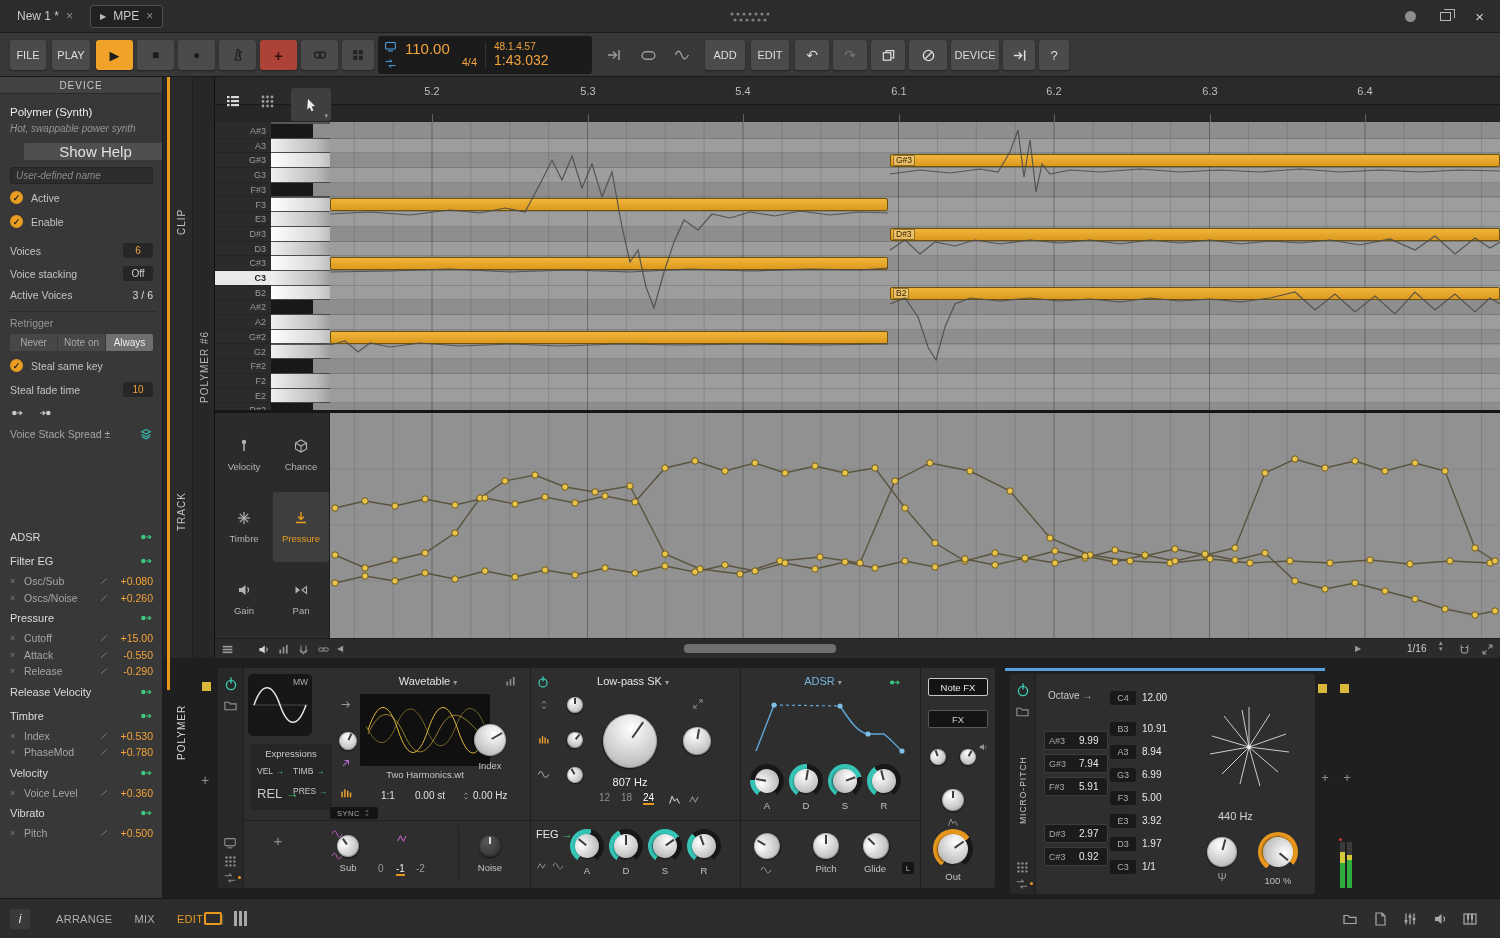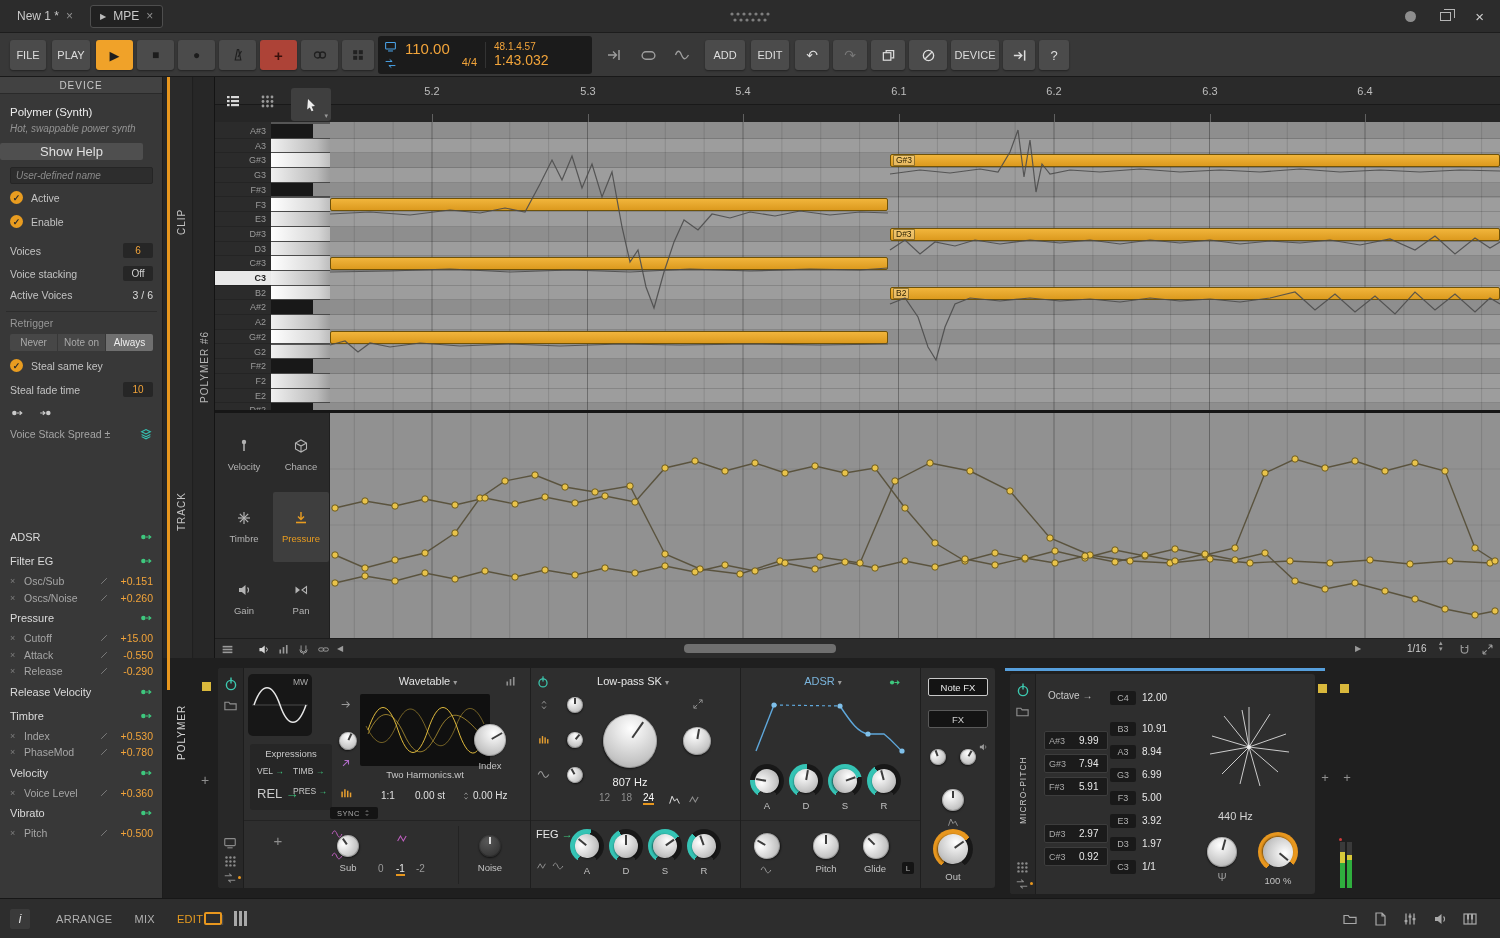--- a/index.html
+++ b/index.html
@@ -30,21 +30,21 @@
 
 .inspector{position:absolute;left:0;top:77px;width:163px;height:821px;background:#383838;border-right:1px solid #1c1c1c;overflow:hidden}
 .insp-h{height:17px;background:#424242;display:flex;align-items:center;justify-content:center;font-size:10px;letter-spacing:1px;color:#c9c9c9;border-bottom:1px solid #2a2a2a}
 .irow{position:absolute;left:10px;width:143px;display:flex;align-items:center;font-size:10.5px;color:#c3c3c3}
 .vbox{margin-left:auto;min-width:30px;height:15px;background:#262626;border-radius:2px;display:flex;align-items:center;justify-content:center;font-size:10px;color:#f2a43a;padding:0 4px}
 .vbox.gray{color:#cfcfcf}
 .chk{width:13px;height:13px;border-radius:50%;background:#e89c20;color:#2a2a2a;font-size:9px;font-weight:bold;display:flex;align-items:center;justify-content:center;margin-right:8px}
 .seg{position:absolute;left:10px;width:143px;height:17px;display:flex;gap:1px;border-radius:2px;overflow:hidden}
 .seg>div{flex:1;background:#474747;color:#a9a9a9;font-size:10px;display:flex;align-items:center;justify-content:center;cursor:pointer}
 .seg>div.sel{background:#6f6f6f;color:#efefef}
-.btn-gray{position:absolute;left:0;width:143px;height:17px;background:#4f4f4f;border-radius:2px;color:#e0e0e0;font-size:13px;display:flex;align-items:center;justify-content:center;cursor:pointer}
+.btn-gray{position:absolute;left:24px;width:143px;height:17px;background:#4f4f4f;border-radius:2px;color:#e0e0e0;font-size:15px;display:flex;align-items:center;justify-content:center;cursor:pointer}
 .name-input{position:absolute;left:10px;width:143px;height:17px;background:#2d2d2d;border:1px solid #252525;border-radius:2px;color:#ddd;font-size:10px;padding:0 5px;font-family:"Liberation Sans",sans-serif}
 .name-input::placeholder{color:#8a8a8a;font-style:italic}
 #mod-sections{position:absolute;left:0;top:448px;width:163px}
 .msec-h{display:flex;align-items:center;height:24px;padding:0 10px;color:#dadada;font-size:11px}
 .msec-h .ic{margin-left:auto}
 .mparam{display:flex;align-items:center;height:16.5px;padding:0 10px;font-size:10.5px}
 .mparam .xg{width:14px;color:#7d7d7d;font-size:9px}
 .mparam .pl{flex:1;color:#a6a6a6}
 .mparam .pv{width:44px;text-align:right;color:#f2a43a}
 
@@ -346,21 +346,21 @@
           </span>
         </div>
         <div class="mparam">
           <span class="xg">×</span>
           <span class="pl">Osc/Sub</span>
           <span class="ic" style="color: rgb(138, 138, 138);">
             <svg width="10" height="10" viewBox="0 0 16 16">
               <line x1="3.5" y1="12.5" x2="12.5" y2="3.5" stroke="currentColor" stroke-width="1.3"></line>
             </svg>
           </span>
-          <span class="pv">+0.151</span>
+          <span class="pv">+0.080</span>
         </div>
         <div class="mparam">
           <span class="xg">×</span>
           <span class="pl">Oscs/Noise</span>
           <span class="ic" style="color: rgb(138, 138, 138);">
             <svg width="10" height="10" viewBox="0 0 16 16">
               <line x1="3.5" y1="12.5" x2="12.5" y2="3.5" stroke="currentColor" stroke-width="1.3"></line>
             </svg>
           </span>
           <span class="pv">+0.260</span>

